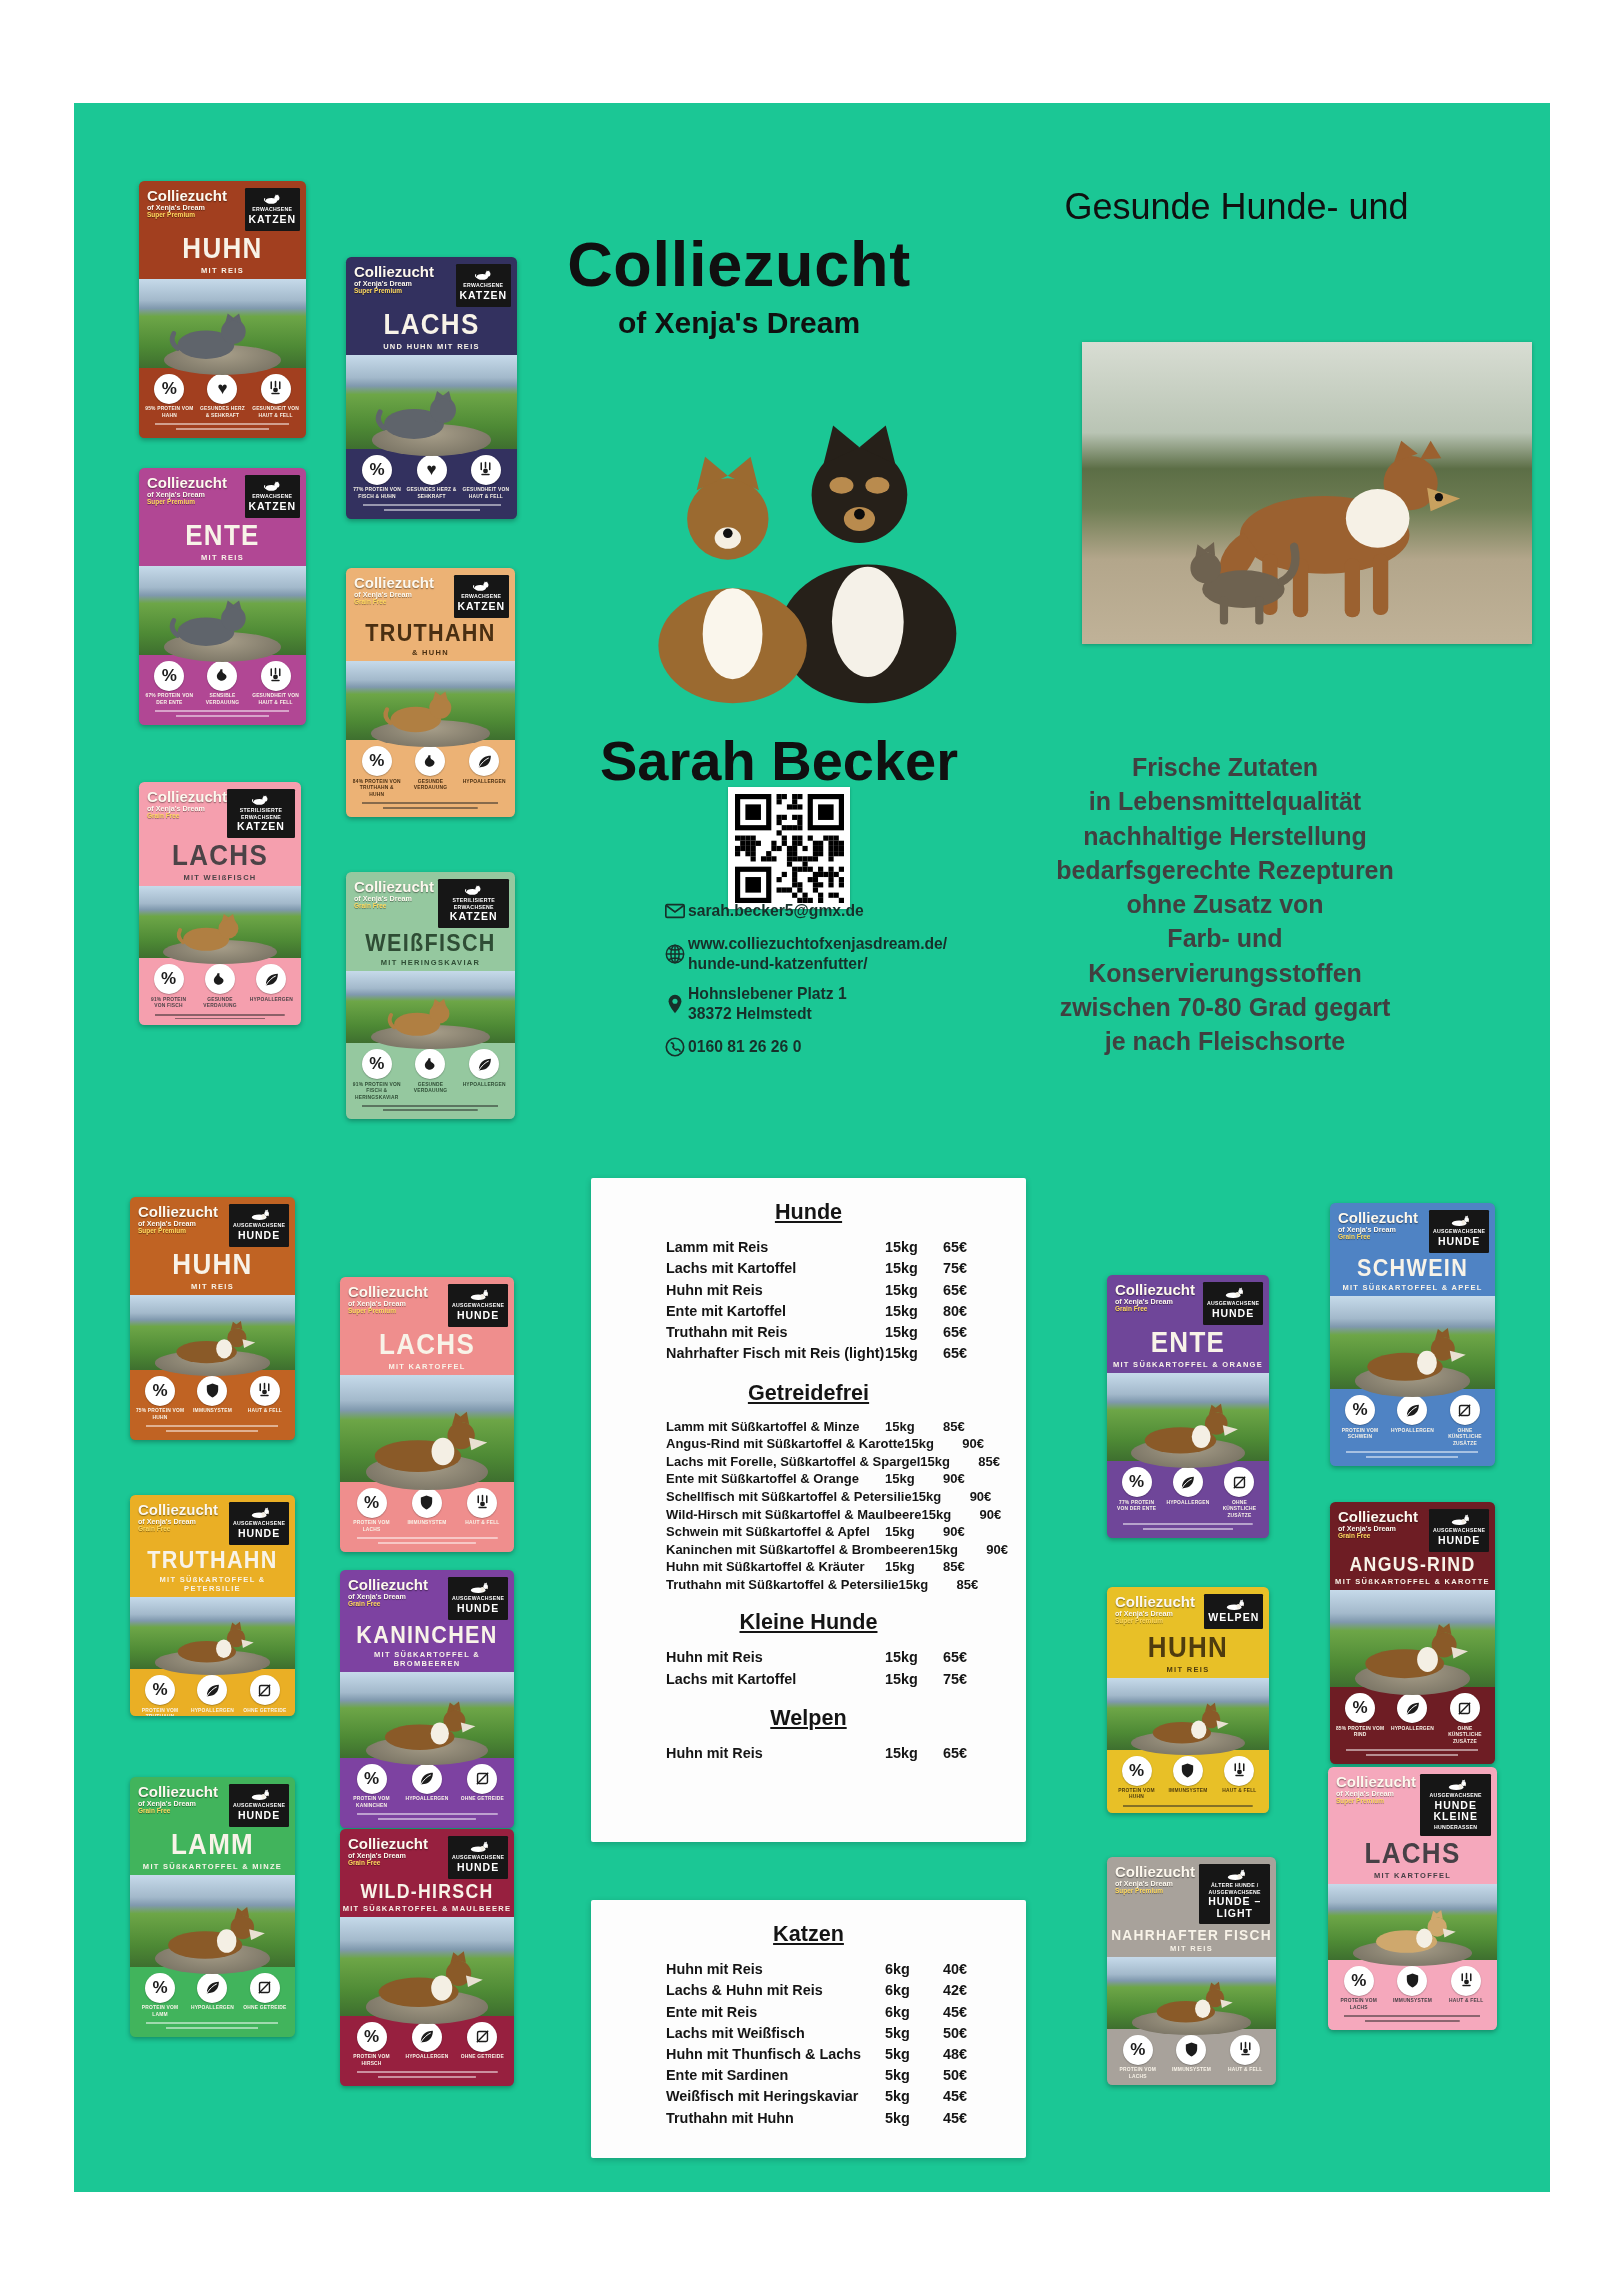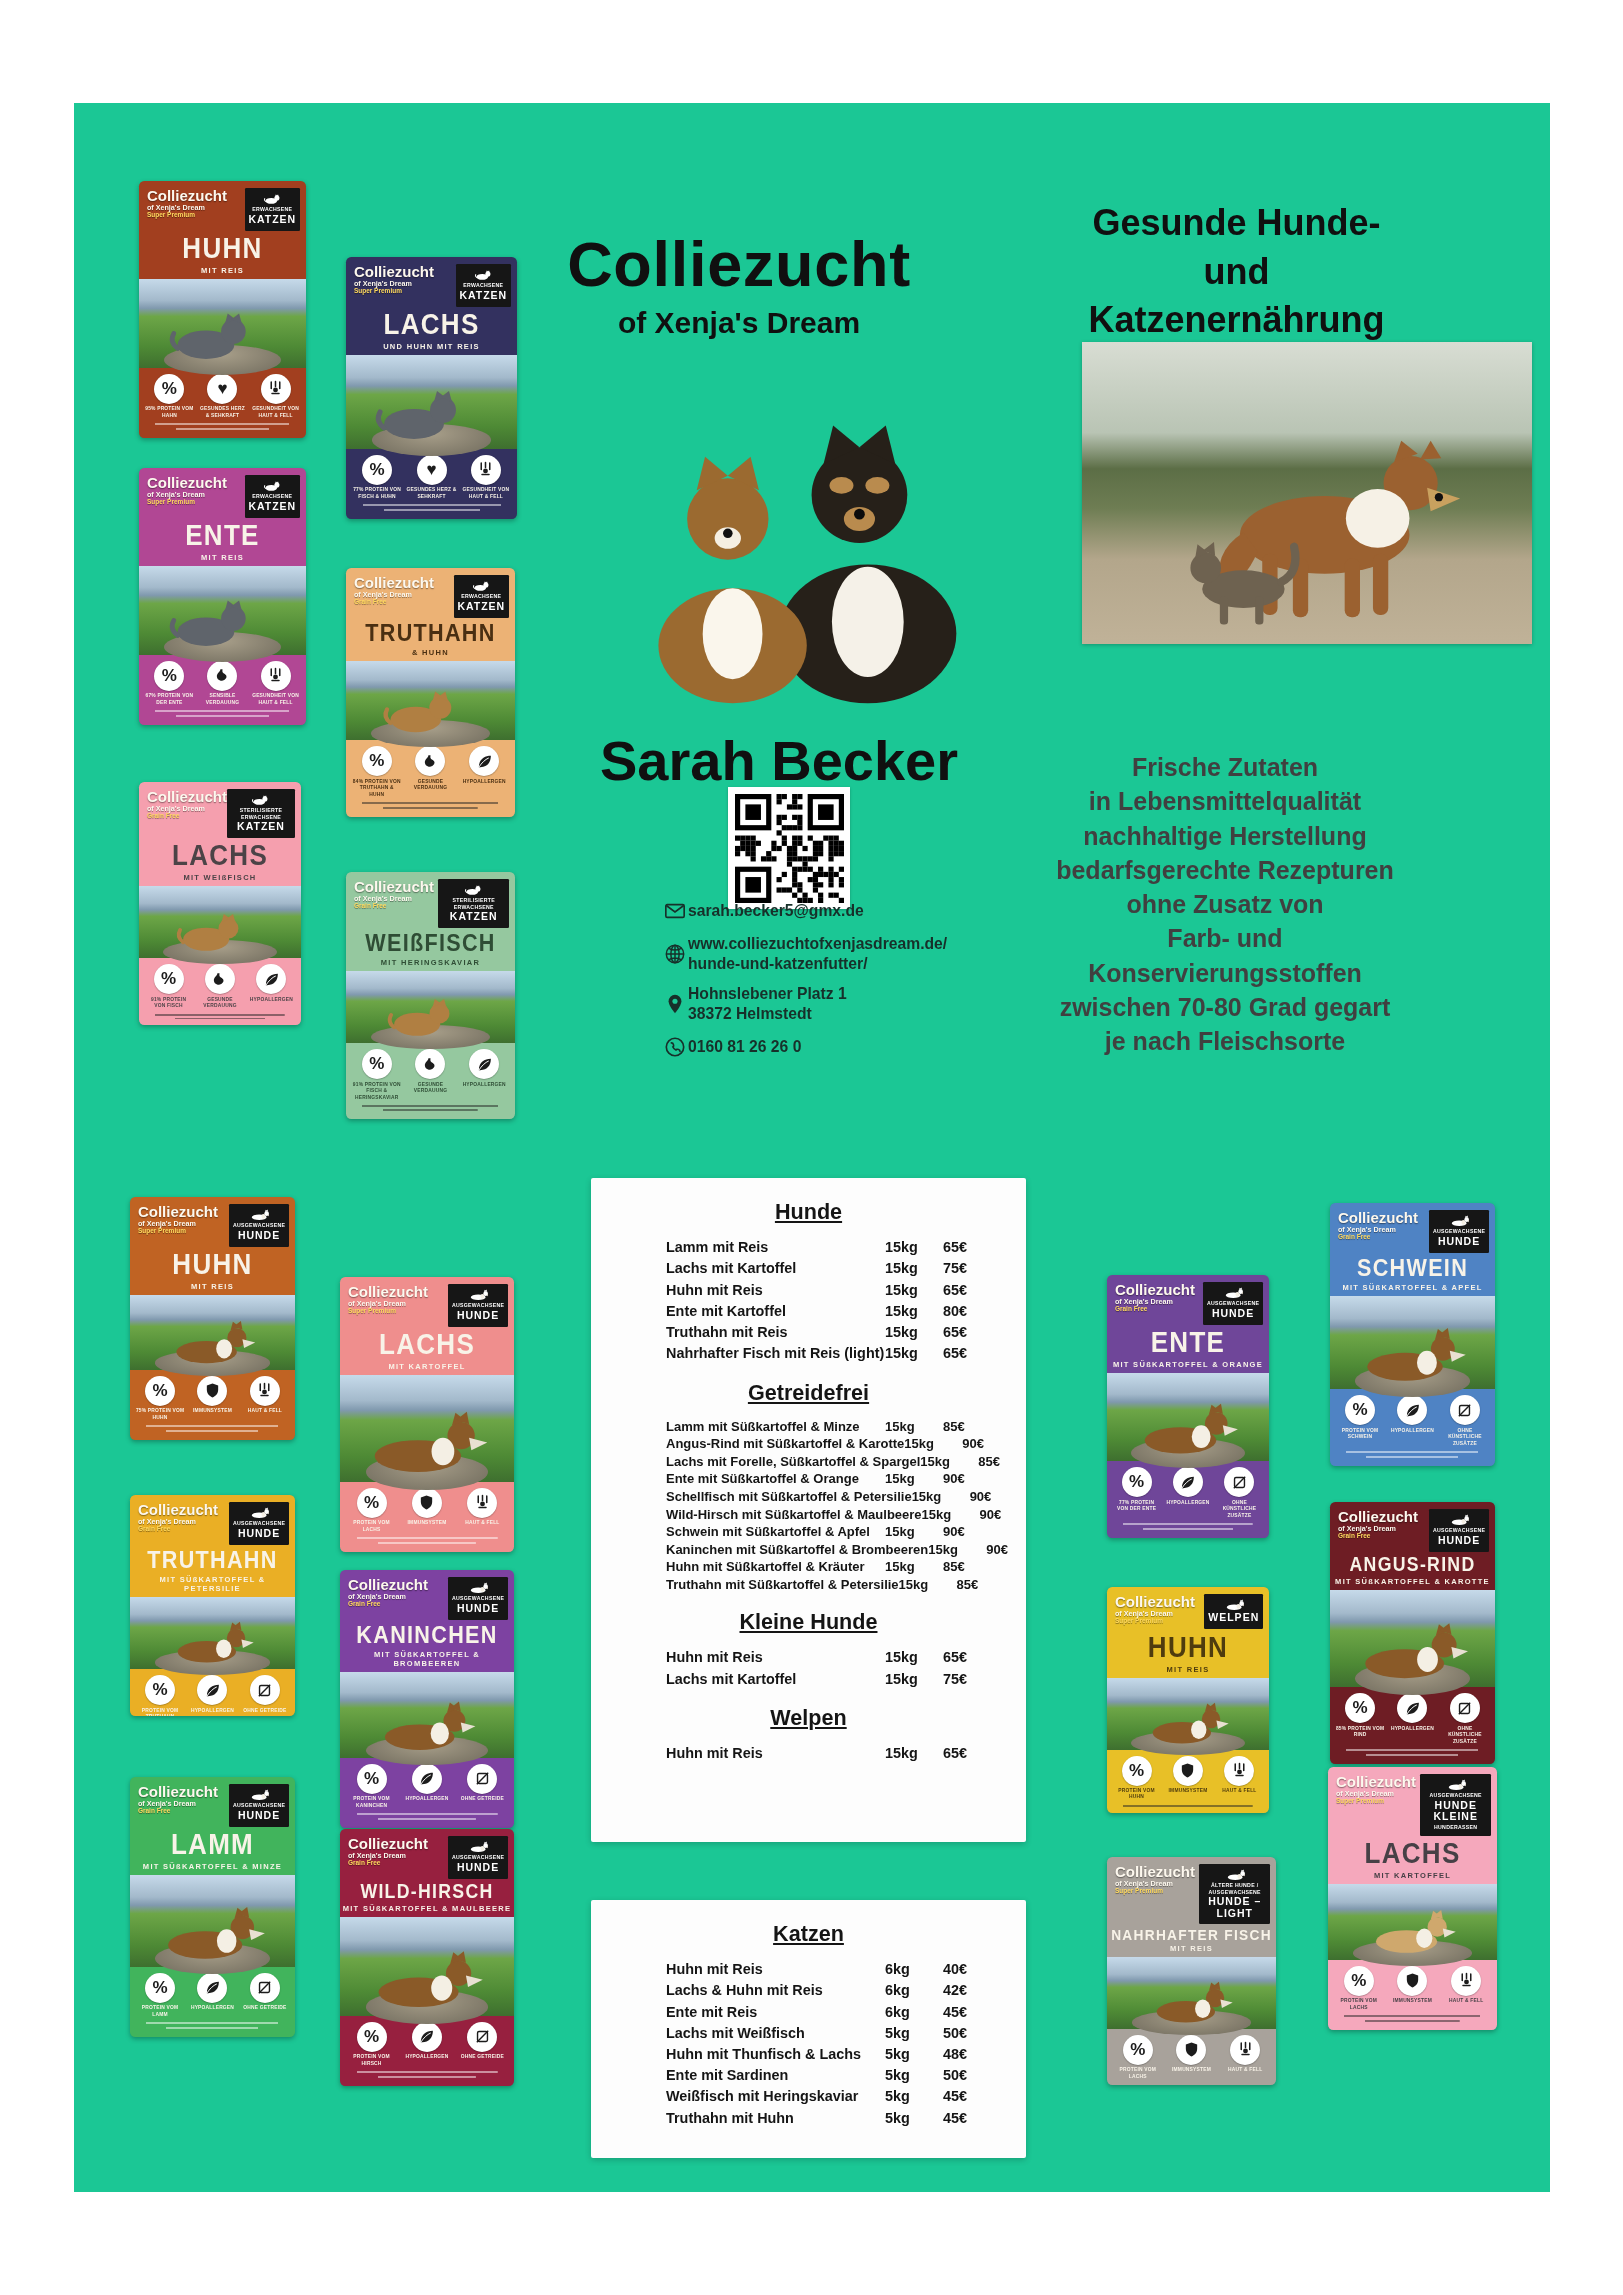--- a/index.html
+++ b/index.html
@@ -21,22 +21,22 @@
   .qr{position:absolute;left:728px;top:787px;width:122px;height:122px;background:#fff;
     padding:6.5px;box-sizing:border-box;box-shadow:0 0.7px 2.6px rgba(0,0,0,.25);}
   .qr svg{width:100%;height:100%;display:block;}
   .contact{position:absolute;left:662px;top:898px;width:340px;}
   .c-row{display:flex;align-items:center;gap:1px;margin-bottom:11px;}
   .c-icon{width:25px;height:25px;flex:0 0 25px;display:flex;align-items:center;justify-content:center;}
   .c-icon svg{width:22px;height:22px;}
   .c-text{font-size:15.7px;font-weight:700;color:#17302a;line-height:1.25;}
 
   
-  .right-heading{position:absolute;left:1060px;top:199px;width:353px;text-align:center;
-    font-size:36px;font-weight:700;line-height:1.35;color:#101010;}
+  .right-heading{position:absolute;left:1060px;top:183px;width:353px;text-align:center;
+    font-size:36px;font-weight:400;line-height:1.35;color:#101010;}
   .photo-right{position:absolute;left:1082px;top:342px;width:450px;height:302px;overflow:hidden;
     background:linear-gradient(180deg,#d8ddd3 0%,#b9c4b4 30%,#5c6e46 42%,#6e7d53 55%,#b3a68b 72%,#c0b298 100%);
     box-shadow:0 1.3px 3.9px rgba(0,0,0,.25);}
   .photo-right svg{position:absolute;bottom:5.2px;left:50%;transform:translateX(-50%);height:78%;}
   .features{position:absolute;left:1042px;top:750px;width:366px;text-align:center;}
   .feature-line{font-size:25px;font-weight:800;line-height:1.37;color:#404040;}
 
   
   .price-card{position:absolute;background:#fdfdfd;border-radius:2px;padding:14.4px 35px;
     box-sizing:border-box;box-shadow:0 2px 6.5px rgba(0,0,0,.2);}
@@ -301,21 +301,20 @@
           <circle cx="12" cy="12" r="9.5"></circle>
           <path d="M8 7.5c1 0 2 .6 2.2 1.6l.3 1.4c.1.6-.2 1.2-.8 1.5 .7 1.6 1.7 2.6 3.3 3.3 .3-.6.9-.9 1.5-.8l1.4.3c1 .2 1.6 1.2 1.6 2.2" stroke-linecap="round"></path>
         </svg>
     </span>
     <span class="c-text">0160 81 26 26 0</span>
   </div>
 </div>
 
 <div class="right-heading">
   <div>Gesunde Hunde- und</div>
-  <div>Katzenernährung</div>
 </div>
 
 <div class="photo-right">
   <svg viewBox="0 0 300 200">
     <g fill="#9b6130">
       <ellipse cx="165" cy="112" rx="72" ry="33"></ellipse>
       <rect x="112" y="128" width="13" height="52" rx="6"></rect>
       <rect x="138" y="132" width="13" height="50" rx="6"></rect>
       <rect x="182" y="132" width="13" height="50" rx="6"></rect>
       <rect x="206" y="128" width="13" height="52" rx="6"></rect>

